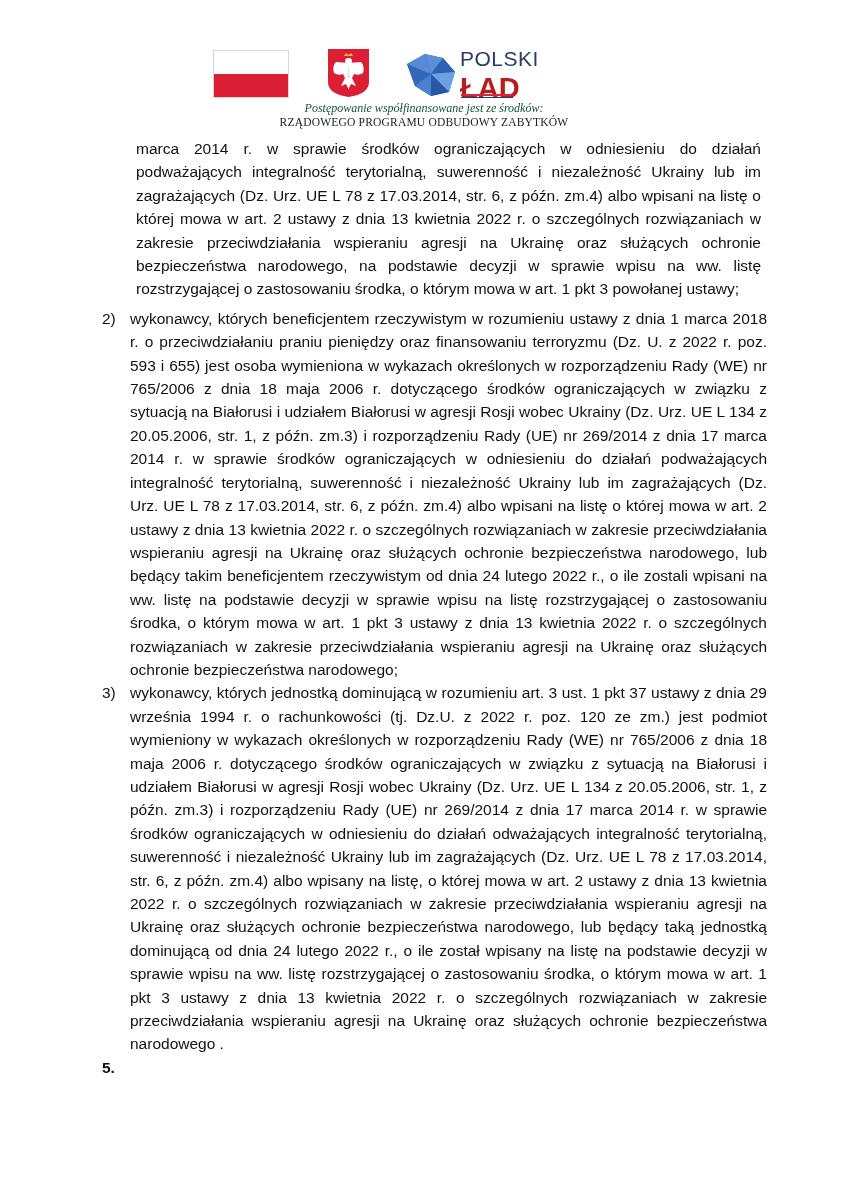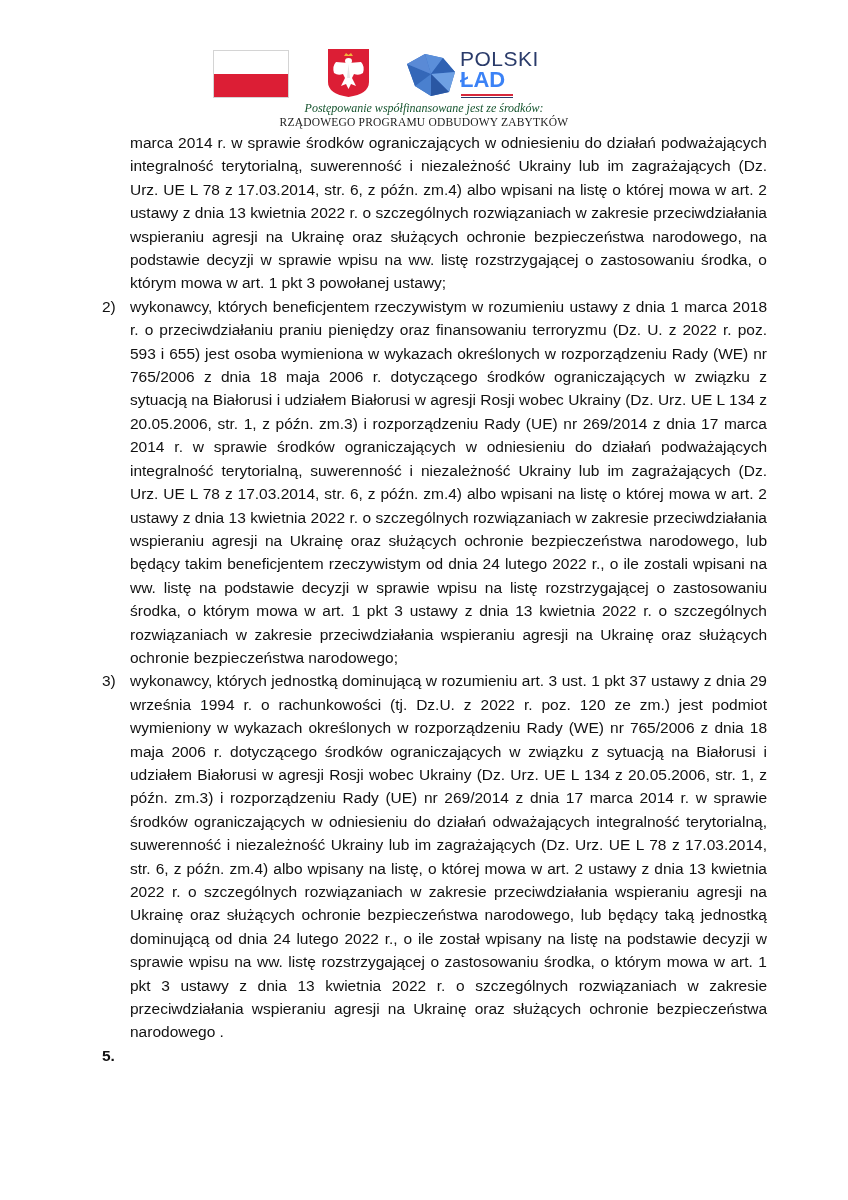--- a/index.html
+++ b/index.html
@@ -4,33 +4,33 @@
 <style>
   html, body { margin: 0; padding: 0; background: #ffffff; }
   body { width: 848px; height: 1200px; position: relative; overflow: hidden; font-family: "Liberation Sans", sans-serif; color: #111; }
   .header { position: absolute; top: 44px; left: 0; width: 670px; height: 84px; }
   .logo-flag { position: absolute; left: 213px; top: 6px; width: 76px; height: 48px; border: 1px solid #d4d4d4; box-sizing: border-box; overflow: hidden; }
   .logo-flag .white { height: 50%; background: #ffffff; }
   .logo-flag .red { height: 50%; background: #dc1e35; }
   .logo-emblem { position: absolute; left: 327px; top: 4px; width: 43px; height: 50px; }
   .logo-polski { position: absolute; left: 405px; top: 4px; width: 130px; height: 52px; }
   .logo-polski .word1 { position: absolute; left: 55px; top: 0; font-size: 21px; color: #2a3b6a; letter-spacing: 0.5px; line-height: 22px; }
-  .logo-polski .word2 { position: absolute; left: 55px; top: 20px; font-size: 22px; font-weight: bold; color: #3b82f6; line-height: 24px; }
+  .logo-polski .word2 { position: absolute; left: 55px; top: 28px; font-size: 29px; font-weight: bold; color: #b91c1c; line-height: 24px; }
   .logo-polski .underline-red { position: absolute; left: 56px; top: 46px; width: 52px; height: 2px; background: #d6283b; }
   .logo-polski .underline-navy { position: absolute; left: 56px; top: 49px; width: 52px; height: 1px; background: #2a3b6a; }
   .logo-bgk { position: absolute; left: 565px; top: 6px; width: 80px; height: 58px; }
   .logo-bgk .square { position: absolute; left: 48px; top: 0; width: 17px; height: 17px; border: 3px solid #c2314f; box-sizing: border-box; }
   .logo-bgk .letters { position: absolute; left: 9px; top: 17px; font-family: "Liberation Serif", serif; font-size: 17px; color: #888; letter-spacing: 0.5px; }
   .logo-bgk .sub { position: absolute; left: 10px; top: 37px; font-family: "Liberation Serif", serif; font-size: 4px; color: #888; line-height: 5px; width: 60px; }
   .logo-bgk .dot { position: absolute; left: 1px; top: 47px; width: 5px; height: 5px; background: #c2314f; }
   .funding-line { position: absolute; top: 58px; left: 0; width: 848px; text-align: center; font-family: "Liberation Serif", serif; font-style: italic; font-size: 12px; color: #14532d; line-height: 13px; }
   .program-line { position: absolute; top: 72px; left: 0; width: 848px; text-align: center; font-family: "Liberation Serif", serif; font-weight: normal; font-size: 11.5px; color: #222; letter-spacing: 0.2px; line-height: 12px; }
 
   .content { position: absolute; top: 131px; left: 102px; width: 665px; font-size: 15.5px; line-height: 23.4px; color: #111; }
-  .para { text-align: justify; margin: 0; }
+  .para { text-align: justify; margin: 6px; }
   .indent { padding-left: 28px; }
   .item { position: relative; padding-left: 28px; text-align: justify; margin: 0; }
   .item .num { position: absolute; left: 0; top: 0; }
   .final { position: relative; padding-left: 24px; margin: 0; }
   .final .num { position: absolute; left: 0; top: 0; font-weight: bold; }
 </style>
 </head>
 <body>
 
 <div class="header">

